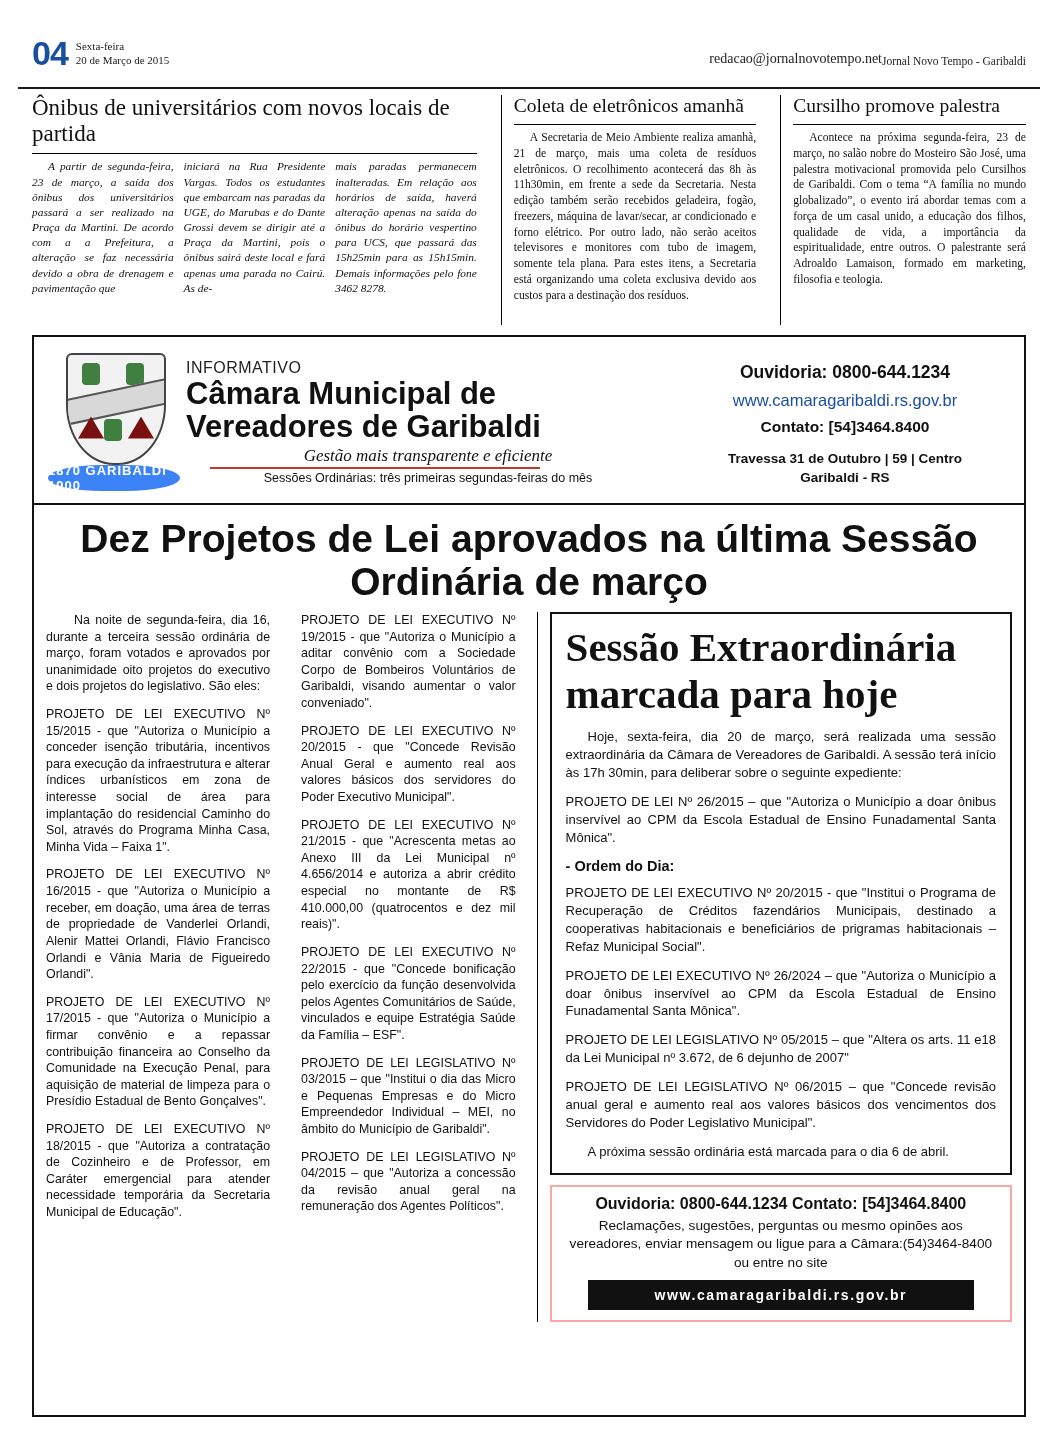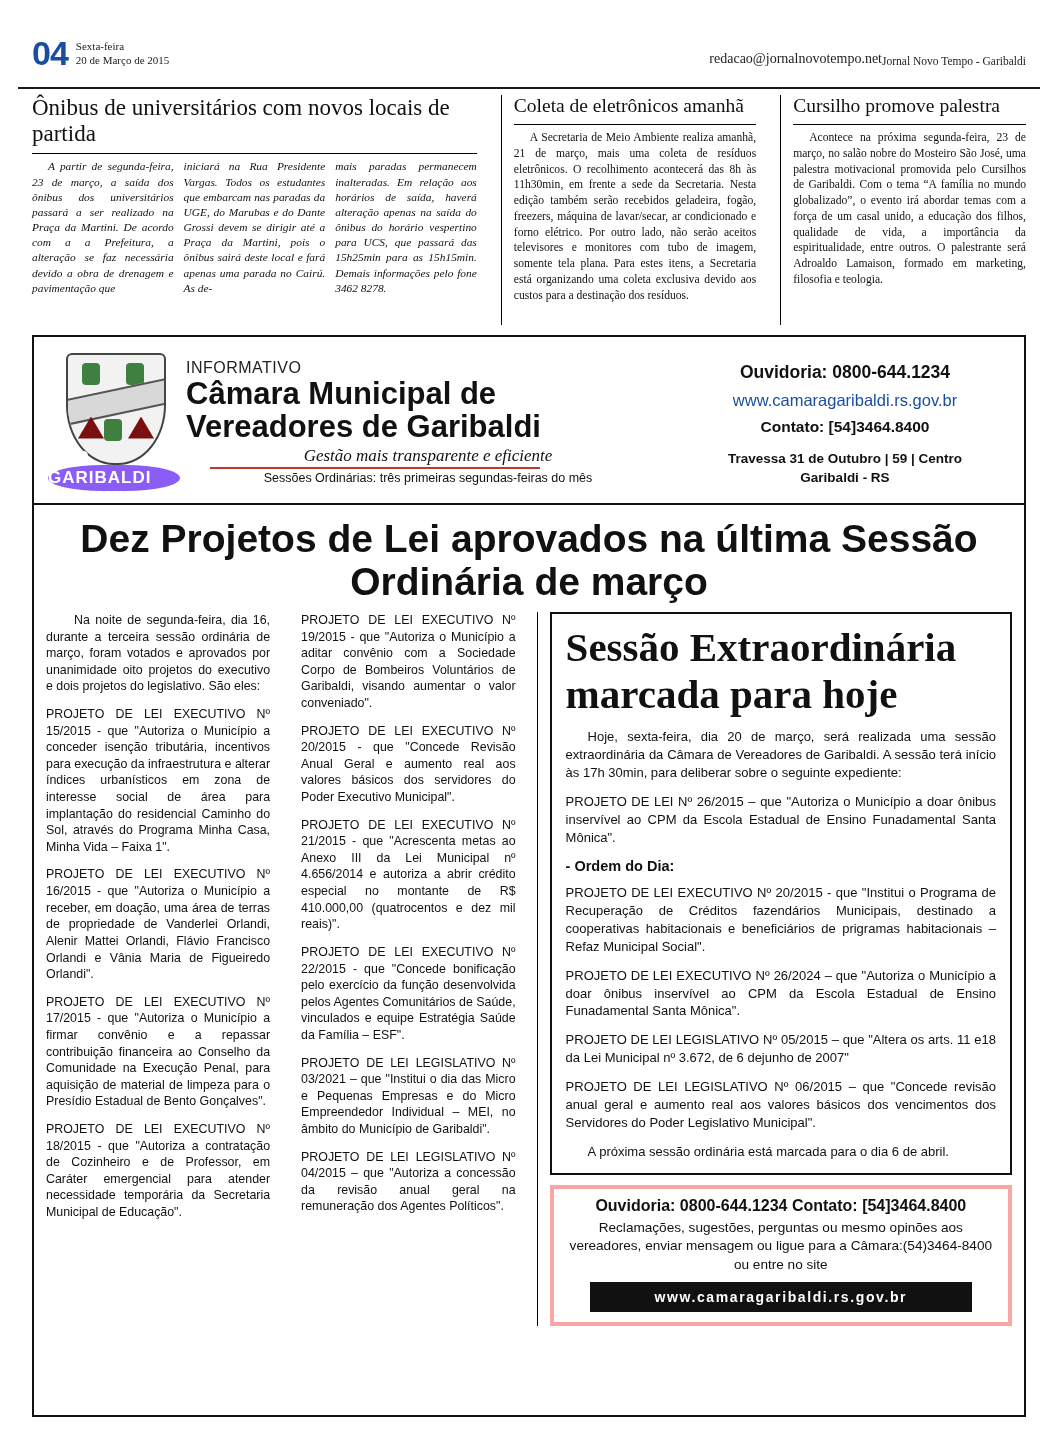--- a/index.html
+++ b/index.html
@@ -247,21 +247,21 @@
     font-family: "Liberation Sans", sans-serif;
     font-size: 14.5px;
     font-weight: bold;
     margin: 0 0 10px 0;
   }
   .extra-last {
     text-indent: 22px;
   }
 
   .ouvidoria-box {
-    border: 4px solid #fca5a5;
+    border: 2px solid #fca5a5;
     margin-top: 10px;
     padding: 8px 10px 10px 10px;
     text-align: center;
     box-sizing: border-box;
   }
   .ouv-line1 {
     font-family: "Liberation Sans", sans-serif;
     font-weight: bold;
     font-size: 16px;
     margin-bottom: 4px;
@@ -319,25 +319,25 @@
   }
   .shield .m2 {
     position: absolute; right: 10px; top: 62px;
     width: 26px; height: 22px; background: #7a0f0f;
     clip-path: polygon(0 100%, 50% 0, 100% 100%);
   }
   .ribbon {
     position: absolute;
     left: 0; bottom: 6px;
     width: 132px; height: 26px;
-    background: #8b5cf6;
+    background: #3b82f6;
     border-radius: 50%/60%;
     color: #fff;
     font-family: "Liberation Sans", sans-serif;
-    font-size: 17px;
+    font-size: 13px;
     font-weight: bold;
     letter-spacing: 1px;
     display: flex;
     align-items: center;
     justify-content: center;
   }
 </style>
 </head>
 <body>
 
@@ -432,21 +432,21 @@
         <p class="proj-text">PROJETO DE LEI EXECUTIVO Nº 16/2015 - que "Autoriza o Município a receber, em doação, uma área de terras de propriedade de Vanderlei Orlandi, Alenir Mattei Orlandi, Flávio Francisco Orlandi e Vânia Maria de Figueiredo Orlandi".</p>
         <p class="proj-text">PROJETO DE LEI EXECUTIVO Nº 17/2015 - que "Autoriza o Município a firmar convênio e a repassar contribuição financeira ao Conselho da Comunidade na Execução Penal, para aquisição de material de limpeza para o Presídio Estadual de Bento Gonçalves".</p>
         <p class="proj-text">PROJETO DE LEI EXECUTIVO Nº 18/2015 - que "Autoriza a contratação de Cozinheiro e de Professor, em Caráter emergencial para atender necessidade temporária da Secretaria Municipal de Educação".</p>
       </div>
 
       <div class="ic2">
         <p class="proj-text">PROJETO DE LEI EXECUTIVO Nº 19/2015 - que "Autoriza o Município a aditar convênio com a Sociedade Corpo de Bombeiros Voluntários de Garibaldi, visando aumentar o valor conveniado".</p>
         <p class="proj-text">PROJETO DE LEI EXECUTIVO Nº 20/2015 - que "Concede Revisão Anual Geral e aumento real aos valores básicos dos servidores do Poder Executivo Municipal".</p>
         <p class="proj-text">PROJETO DE LEI EXECUTIVO Nº 21/2015 - que "Acrescenta metas ao Anexo III da Lei Municipal nº 4.656/2014 e autoriza a abrir crédito especial no montante de R$ 410.000,00 (quatrocentos e dez mil reais)".</p>
         <p class="proj-text">PROJETO DE LEI EXECUTIVO Nº 22/2015 - que "Concede bonificação pelo exercício da função desenvolvida pelos Agentes Comunitários de Saúde, vinculados e equipe Estratégia Saúde da Família – ESF".</p>
-        <p class="proj-text">PROJETO DE LEI LEGISLATIVO Nº 03/2021 – que "Institui o dia das Micro e Pequenas Empresas e do Micro Empreendedor Individual – MEI, no âmbito do Município de Garibaldi".</p>
+        <p class="proj-text">PROJETO DE LEI LEGISLATIVO Nº 03/2015 – que "Institui o dia das Micro e Pequenas Empresas e do Micro Empreendedor Individual – MEI, no âmbito do Município de Garibaldi".</p>
         <p class="proj-text">PROJETO DE LEI LEGISLATIVO Nº 04/2015 – que "Autoriza a concessão da revisão anual geral na remuneração dos Agentes Políticos".</p>
       </div>
 
       <div class="ic3">
 
         <div class="extra-box">
           <div class="extra-title">Sessão Extraordinária marcada para hoje</div>
           <p class="extra-p extra-last">Hoje, sexta-feira, dia 20 de março, será realizada uma sessão extraordinária da Câmara de Vereadores de Garibaldi. A sessão terá início às 17h 30min, para deliberar sobre o seguinte expediente:</p>
           <p class="extra-p">PROJETO DE LEI Nº 26/2015 – que "Autoriza o Município a doar ônibus inservível ao CPM da Escola Estadual de Ensino Funadamental Santa Mônica".</p>
           <div class="extra-sub">- Ordem do Dia:</div>

